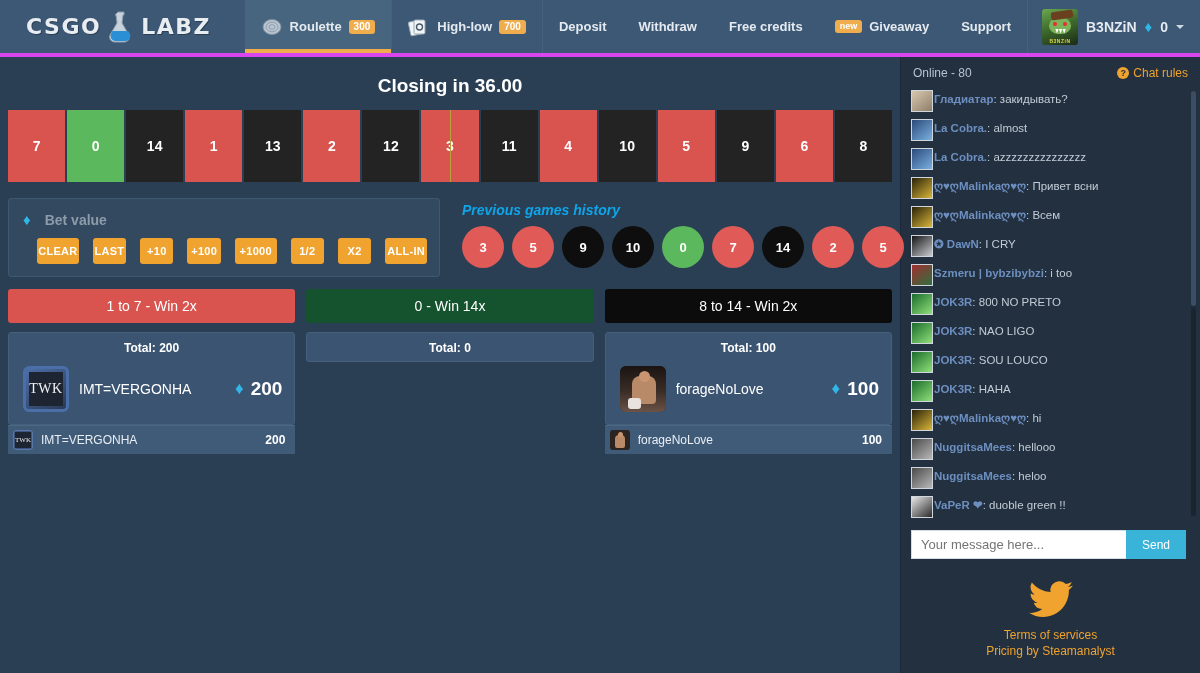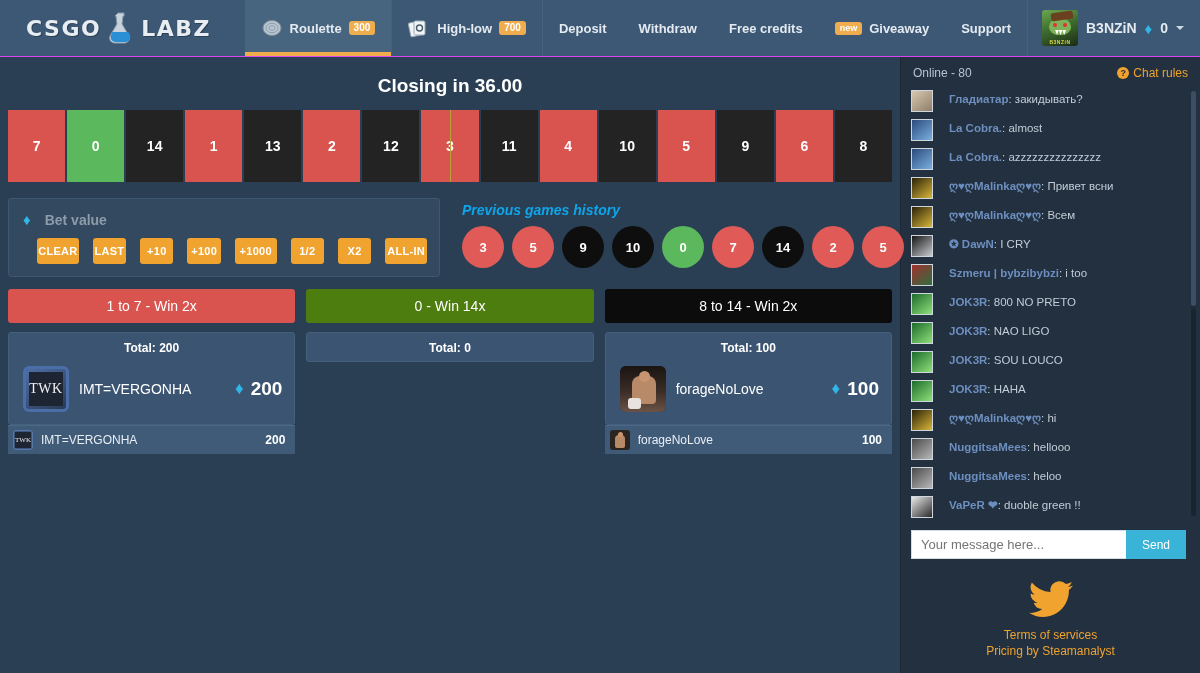--- a/index.html
+++ b/index.html
@@ -9,21 +9,21 @@
     background: #2a3f54;
     overflow: hidden;
   }
   body { display: flex; flex-direction: column; }
 
   
   .navbar {
     height: 57px; flex: 0 0 57px;
     background: #3c5875;
     display: flex; align-items: stretch;
-    border-bottom: 1px solid #d946ef;
+    border-bottom: 4px solid #d946ef;
     position: relative;
   }
   .brand {
     display: flex; align-items: center;
     padding: 0 18px 0 26px;
     gap: 5px;
   }
   .brand-txt {
     font-size: 22px; font-weight: bold; color: #e8edf2;
     letter-spacing: 1.5px; font-family: "DejaVu Sans", sans-serif;
@@ -132,21 +132,21 @@
   .dot.red { background: #e05b57; } .dot.green { background: #5cb85c; } .dot.black { background: #0e0e0e; }
 
   
   .columns { display: flex; gap: 11px; padding: 12px 8px 0 8px; align-items: flex-start; }
   .col { flex: 1 1 0; min-width:0; }
   .col-head {
     text-align: center; color: #fff; font-size: 14px; padding: 9px 0; border-radius: 3px;
     cursor: pointer; margin-bottom: 9px;
   }
   .col-head.red { background: #d9534f; }
-  .col-head.green { background: #4d7c0f; }
+  .col-head.green { background: #14532d; }
   .col-head.black { background: #0c0c0c; }
   .col-body { background: #3a5471; border: 1px solid #44607d; border-radius: 3px; overflow:hidden; }
   .col-total { text-align: center; color: #fff; font-size: 12px; font-weight: bold; padding: 8px 0 6px 0; }
   .big-bet { display: flex; align-items: center; gap: 10px; padding: 5px 12px 12px 14px; }
   .big-bet .av {
     width: 46px; height: 46px; border-radius: 6px; flex: 0 0 46px; overflow:hidden; position:relative;
   }
   .av-twk { background: linear-gradient(145deg,#4d6ea8,#2b3a55); border:3px solid #4a6ea8; }
   .av-twk .t { position:absolute; inset:3px; background:#1d2432; display:flex;align-items:center;justify-content:center;
      color:#f2f2f2; font-family:"Liberation Serif", serif; font-size:14px; letter-spacing:.5px;}
@@ -175,21 +175,21 @@
   
   .chat-top {
     display: flex; justify-content: space-between; align-items: center;
     padding: 9px 12px 7px 12px; font-size: 12px;
   }
   .chat-online { color: #b7c3cf; }
   .chat-rules { color: #f0a32e; cursor: pointer; display:flex; align-items:center; gap:4px; }
   .q-icon { width:12px;height:12px;border-radius:50%;background:#f0a32e;color:#22303f;font-size:9px;
             font-weight:bold;display:flex;align-items:center;justify-content:center; }
   .chat-scroll { flex: 1 1 auto; overflow: hidden; padding: 0 14px 0 10px; position: relative; }
-  .msg { display: flex; align-items: flex-start; gap: 16px; padding: 3px 0 4px 0; }
+  .msg { display: flex; align-items: flex-start; gap: 1px; padding: 3px 0 4px 0; }
   .msg-av { width: 22px; height: 22px; flex: 0 0 22px; border: 1px solid #cfd6dd; background: #1b2733; position:relative; overflow:hidden; }
   .msg-txt { font-size: 11.5px; line-height: 15px; color: #c2ccd6; padding-top:2px; word-break: break-word; }
   .msg-user { color: #6d8fc0; font-weight: bold; }
   .scrollbar-track { position:absolute; right:4px; top:4px; bottom:4px; width:5px; background:#1e2a38; border-radius:3px; }
   .scrollbar-thumb { position:absolute; right:4px; top:4px; width:5px; height:215px; background:#3b4e63; border-radius:3px; }
   .scrollbar-thumb2 { position:absolute; right:4px; top:222px; bottom:4px; width:5px; background:#1a242f; border-radius:3px; }
 
   .chat-input-row { display: flex; padding: 10px 14px 8px 10px; }
   .chat-input {
     flex: 1 1 auto; border: 1px solid #d5dce3; border-right: none; background: #fff;

